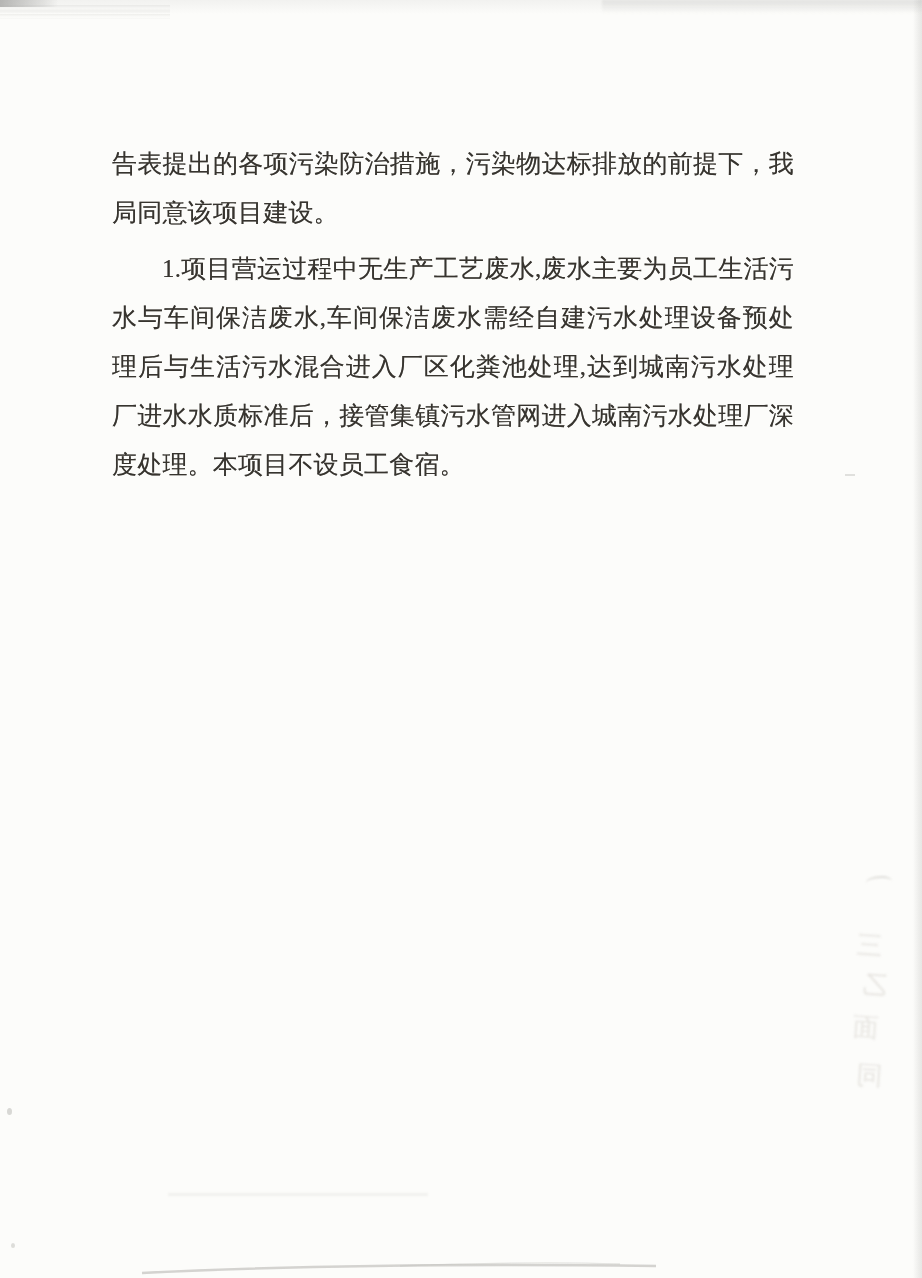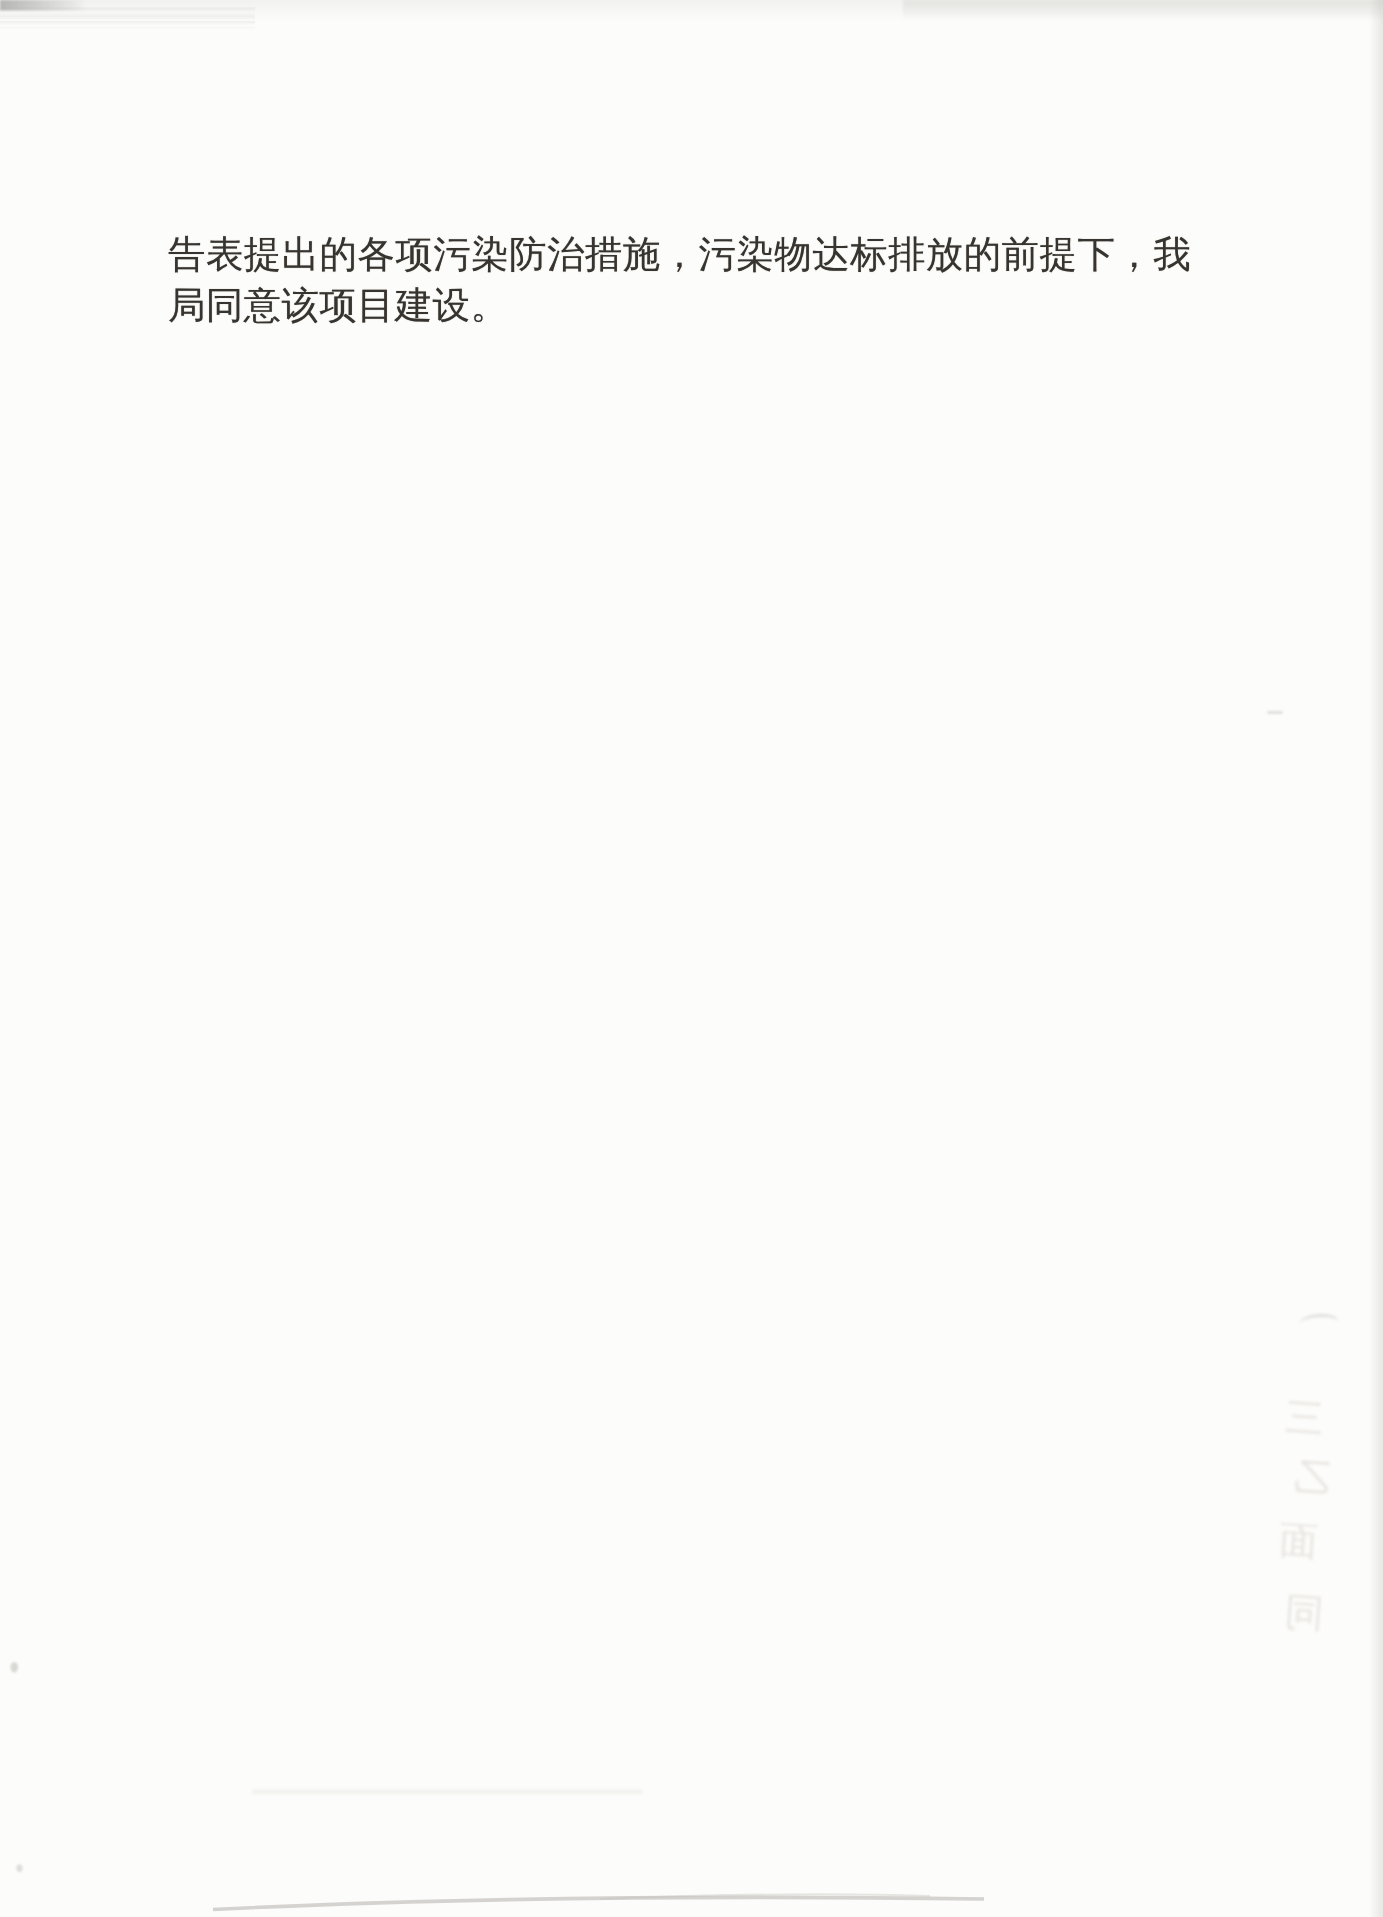--- a/index.html
+++ b/index.html
@@ -17,25 +17,25 @@
       linear-gradient(to left, rgba(150,150,148,0.08) 0px, rgba(255,255,255,0) 10px),
       #fcfcfa;
     overflow: hidden;
     font-family: "Liberation Serif", "DejaVu Serif", serif;
   }
 
   
   .doc-body {
     position: absolute;
     left: 112px;
-    top: 154px;
+    top: 139px;
     width: 682px;
     color: #37342f;
     font-size: 25px;
-    line-height: 34px;
+    line-height: 49px;
     text-align: justify;
     letter-spacing: 0.2px;
     text-shadow: 0 0 0.6px rgba(55,52,47,0.55);
   }
   .doc-body p {
     margin: 0 0 7px 0;
   }
   .doc-body p.indent {
     text-indent: 50px;
   }
@@ -96,20 +96,21 @@
 
 <div class="paper">
 
   <div class="artifact corner-mark-tl"></div>
   <div class="artifact band-tl"></div>
   <div class="artifact tint-tr"></div>
   <div class="artifact edge-right"></div>
 
   <div class="doc-body">
     <p>告表提出的各项污染防治措施，污染物达标排放的前提下，我局同意该项目建设。</p>
+    <p class="indent">1.项目营运过程中无生产工艺废水,废水主要为员工生活污水与车间保洁废水,车间保洁废水需经自建污水处理设备预处理后与生活污水混合进入厂区化粪池处理,达到城南污水处理厂进水水质标准后，接管集镇污水管网进入城南污水处理厂深度处理。本项目不设员工食宿。</p>
   </div>
 
   <div class="artifact ghost-mark gm1">三</div>
   <div class="artifact ghost-mark gm2">乙</div>
   <div class="artifact ghost-mark gm3">面</div>
   <div class="artifact ghost-mark gm4">同</div>
   <div class="artifact gm5"></div>
 
   <svg class="artifact curve-bottom" width="620" height="26" viewBox="0 0 620 26">
     <path d="M 42 21 Q 260 10 556 14" fill="none" stroke="#b3b1ad" stroke-width="2.4" stroke-opacity="0.55"></path>

